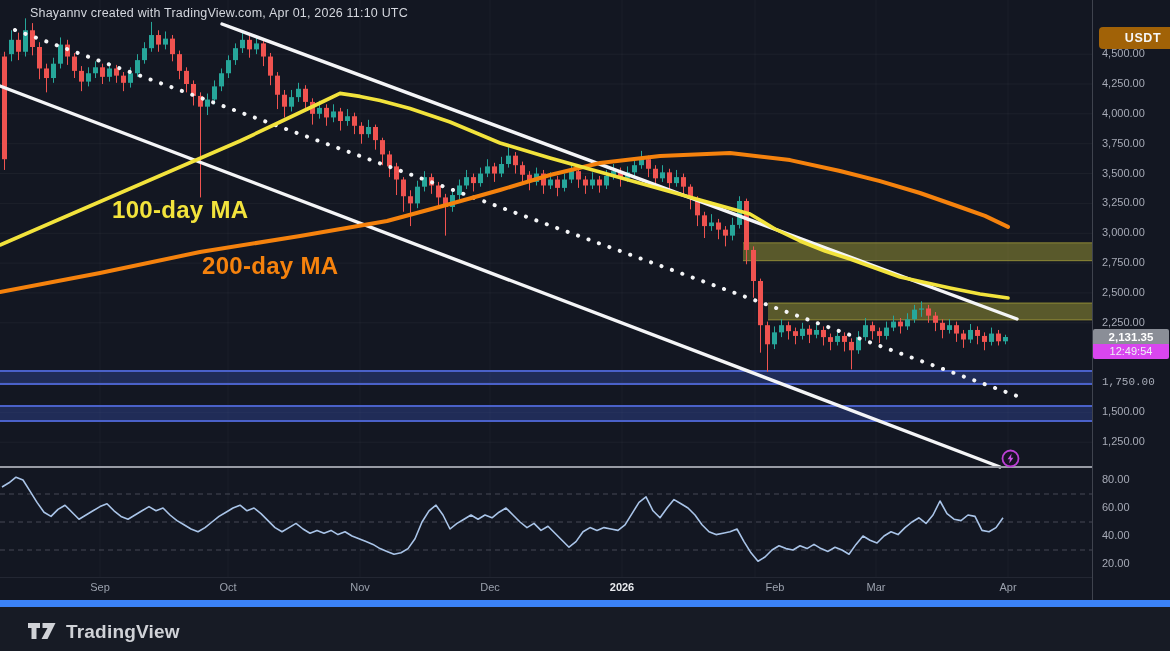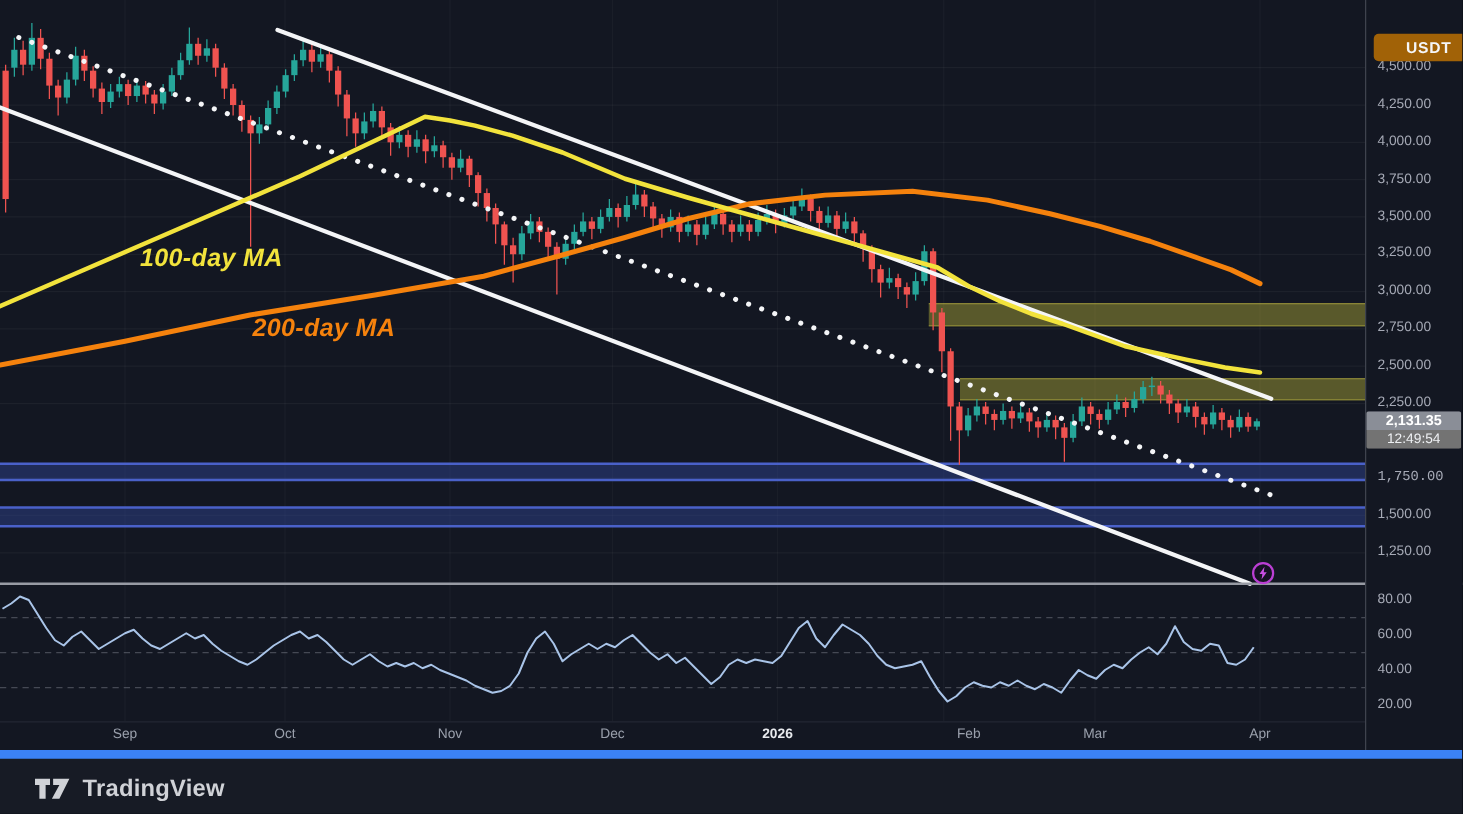--- a/index.html
+++ b/index.html
@@ -1,32 +1,32 @@
 <!DOCTYPE html>
 <html><head>
 <meta charset="utf-8">
 <style>
   html,body{margin:0;padding:0;background:#0c0e14;}
   #app{position:relative;width:1170px;height:651px;background:#131722;overflow:hidden;
        font-family:"Liberation Sans","DejaVu Sans",sans-serif;-webkit-font-smoothing:antialiased;}
   #chart-stage{position:absolute;left:0;top:0;width:1092px;height:577px;}
   #panes{position:absolute;left:0;top:0;}
   .hdr{position:absolute;left:30px;top:6px;font-size:12.5px;color:#d4d7de;letter-spacing:.2px;z-index:30;}
-  .ma-label{position:absolute;font-size:20px;font-weight:700;z-index:25;letter-spacing:.3px;font-style:italic;}
+  .ma-label{position:absolute;font-size:24px;font-weight:700;z-index:25;letter-spacing:.3px;}
   #ma100-label{left:112px;top:196px;color:#f2e33c;}
   #ma200-label{left:202px;top:252px;color:#f5820d;}
   #pane-sep{position:absolute;left:0;top:466px;width:1170px;height:2px;background:#9端;background:#989ba4;z-index:20;}
   #rsi-axis-sep{position:absolute;left:0;top:577px;width:1170px;height:1px;background:#232733;z-index:20;}
   #right-axis{position:absolute;left:1092px;top:0;width:78px;height:600px;background:#131722;border-left:1px solid #3f434e;z-index:22;}
   .tick{position:absolute;left:9px;font-size:11px;color:#a6aab6;white-space:nowrap;}
   #symbol-badge{position:absolute;left:1099px;top:27px;width:88px;height:22px;background:#a16207;border-radius:4px;
     color:#f5f6f8;font-size:12.5px;font-weight:700;letter-spacing:.6px;display:flex;align-items:center;justify-content:center;z-index:40;}
   #price-label{position:absolute;left:1093px;top:329px;width:76px;z-index:41;border-radius:2px;overflow:hidden;text-align:center;}
   #price-label .p{background:#8a8e97;color:#ffffff;font-size:11.5px;font-weight:700;padding:2px 0 1px;}
-  #price-label .c{background:#737373;color:#eef0f3;font-size:11px;padding:1px 0 2px;}
+  #price-label .c{background:#d946ef;color:#eef0f3;font-size:11px;padding:1px 0 2px;}
   #time-axis{position:absolute;left:0;top:578px;width:1092px;height:22px;z-index:22;}
   .month{position:absolute;top:3px;transform:translateX(-50%);font-size:11px;color:#9aa0ac;}
   .month.year{color:#e8eaee;font-weight:700;}
   #flash-icon{position:absolute;left:1000px;top:448px;width:21px;height:21px;z-index:26;}
   #footer{position:absolute;left:0;top:600px;width:1170px;height:51px;background:#171b25;border-top:7px solid #3b82f6;z-index:45;}
   #logo{position:absolute;left:27px;top:13px;display:flex;align-items:center;gap:9px;cursor:pointer;}
   #logo-text{color:#d0d2d7;font-size:19px;font-weight:700;letter-spacing:.2px;}
   svg{display:block;}
 </style>
 </head>
@@ -371,20 +371,21 @@
         <path d="M0 245.0 L60 219.0 L120 193.0 L180 167.0 L240 141.0 L280 122.0 L320 103.0 L340 93.4 L360 96.4 L380 100.5 L410 108.5 L450 122.0 L500 143.0 L550 158.0 L600 172.0 L650 186.0 L700 199.9 L750 214.0 L775 229.0 L800 241.0 L825 251.0 L850 259.0 L900 277.0 L950 287.9 L980 294.0 L1008 298.0" fill="none" stroke="#f2e33c" stroke-width="3.6" stroke-linejoin="round" stroke-linecap="round"></path>
         <g>
           <line x1="0" y1="494" x2="1092" y2="494" stroke="rgba(200,205,215,0.28)" stroke-width="1" stroke-dasharray="5 4"></line>
           <line x1="0" y1="522" x2="1092" y2="522" stroke="rgba(200,205,215,0.28)" stroke-width="1" stroke-dasharray="5 4"></line>
           <line x1="0" y1="550" x2="1092" y2="550" stroke="rgba(200,205,215,0.28)" stroke-width="1" stroke-dasharray="5 4"></line>
           <polyline points="2,487.0 9,482.8 16,477.2 23,480.0 30,491.2 37,502.4 44,512.2 51,516.4 58,509.4 65,505.2 72,512.2 79,519.2 86,515.0 93,510.8 100,506.6 107,503.8 114,510.8 121,516.4 128,519.2 135,515.0 142,510.8 149,506.6 156,510.8 163,508.0 170,515.0 177,520.6 184,524.8 191,529.0 198,531.8 205,527.6 212,522.0 219,516.4 226,512.2 233,508.0 240,505.2 247,510.8 254,508.0 261,513.6 268,520.6 275,527.6 282,531.8 289,527.6 296,523.4 303,529.0 310,533.2 317,530.4 324,533.2 331,530.4 338,534.6 345,531.8 352,536.0 359,538.8 366,541.6 373,544.4 380,548.6 387,551.4 394,554.2 401,552.8 408,548.6 415,538.8 422,522.0 429,510.8 436,505.2 443,515.0 450,529.0 457,523.4 464,519.2 471,515.0 478,519.2 485,515.0 492,517.8 499,512.2 506,508.0 513,515.0 520,522.0 527,527.6 534,523.4 541,530.4 548,526.2 555,533.2 562,540.2 569,547.2 576,541.6 583,531.8 590,527.6 597,530.4 604,527.6 611,529.0 618,530.4 625,524.8 632,513.6 639,502.4 646,496.8 653,510.8 660,517.8 667,508.0 674,499.6 681,503.8 688,508.0 695,515.0 702,524.8 709,531.8 716,534.6 723,533.2 730,531.8 737,529.0 744,541.6 751,552.8 758,561.2 765,557.0 772,550.0 779,545.8 786,548.6 793,550.0 800,545.8 807,548.6 814,544.4 821,548.6 828,551.4 835,547.2 842,550.0 849,554.2 856,544.4 863,536.0 870,540.2 877,543.0 884,536.0 891,531.8 898,534.6 905,527.6 912,522.0 919,517.8 926,523.4 933,515.0 940,501.0 947,513.6 954,519.2 961,520.6 968,515.0 975,516.4 982,530.4 989,531.8 996,527.6 1003,517.8" fill="none" stroke="#a9c4e8" stroke-width="1.6" stroke-linejoin="round"></polyline>
         </g>
       </svg>
   </div>
 
+  <div class="hdr">Shayannv created with TradingView.com, Apr 01, 2026 11:10 UTC</div>
 
   <div class="ma-label" id="ma100-label">100-day MA</div>
   <div class="ma-label" id="ma200-label">200-day MA</div>
 
   <div id="flash-icon">
     <svg width="21" height="21" viewBox="0 0 21 21">
       <circle cx="10.5" cy="10.5" r="8" fill="rgba(30,8,36,0.35)" stroke="#bb3fd4" stroke-width="1.8"></circle>
       <path d="M11.6 5.4 L7.6 11.2 H9.9 L9.2 15.6 L13.4 9.7 H11.0 Z" fill="#c94fe2"></path>
     </svg>
   </div>

